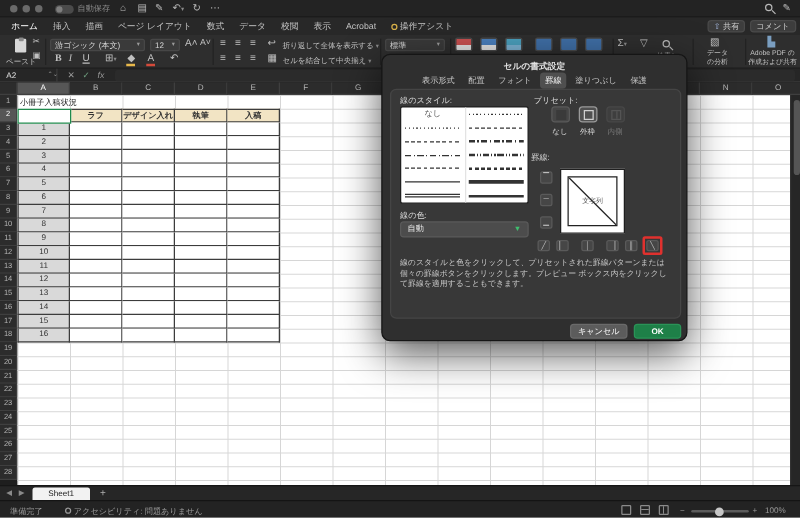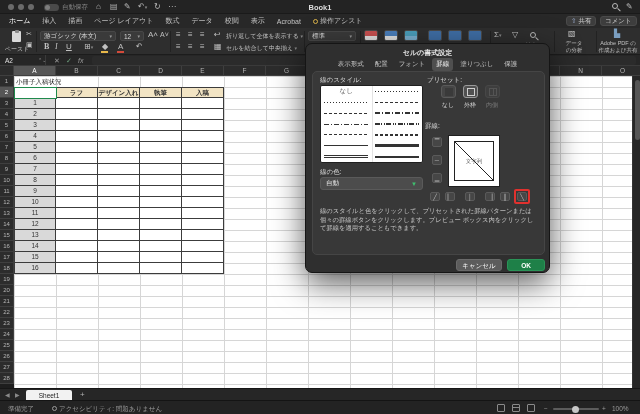--- a/index.html
+++ b/index.html
@@ -132,21 +132,20 @@
   <div class="autosave-pill">
       <div class="autosave-knob"></div>
     </div>
   <div class="autosave-lbl nowrap">自動保存</div>
   <div class="tb-ico" style="left:96px">⌂</div>
   <div class="tb-ico" style="left:110px">▤</div>
   <div class="tb-ico" style="left:124px">✎</div>
   <div class="tb-ico" style="left:138px">↶<span style="font-size:5px;color:#8a8a8a">▾</span></div>
   <div class="tb-ico" style="left:154px">↻</div>
   <div class="tb-ico" style="left:168px">⋯</div>
-  <div class="doc-title">Book1</div>
   <div class="abs" style="left:612px;top:3px"><span class="lens"></span></div>
   <div class="tb-ico" style="left:626px">✎</div>
 </div>
 
 <div class="ribbontabs">
     <div class="rtab active">ホーム</div>
     <div class="rtab">挿入</div>
     <div class="rtab">描画</div>
     <div class="rtab">ページ レイアウト</div>
     <div class="rtab">数式</div>

